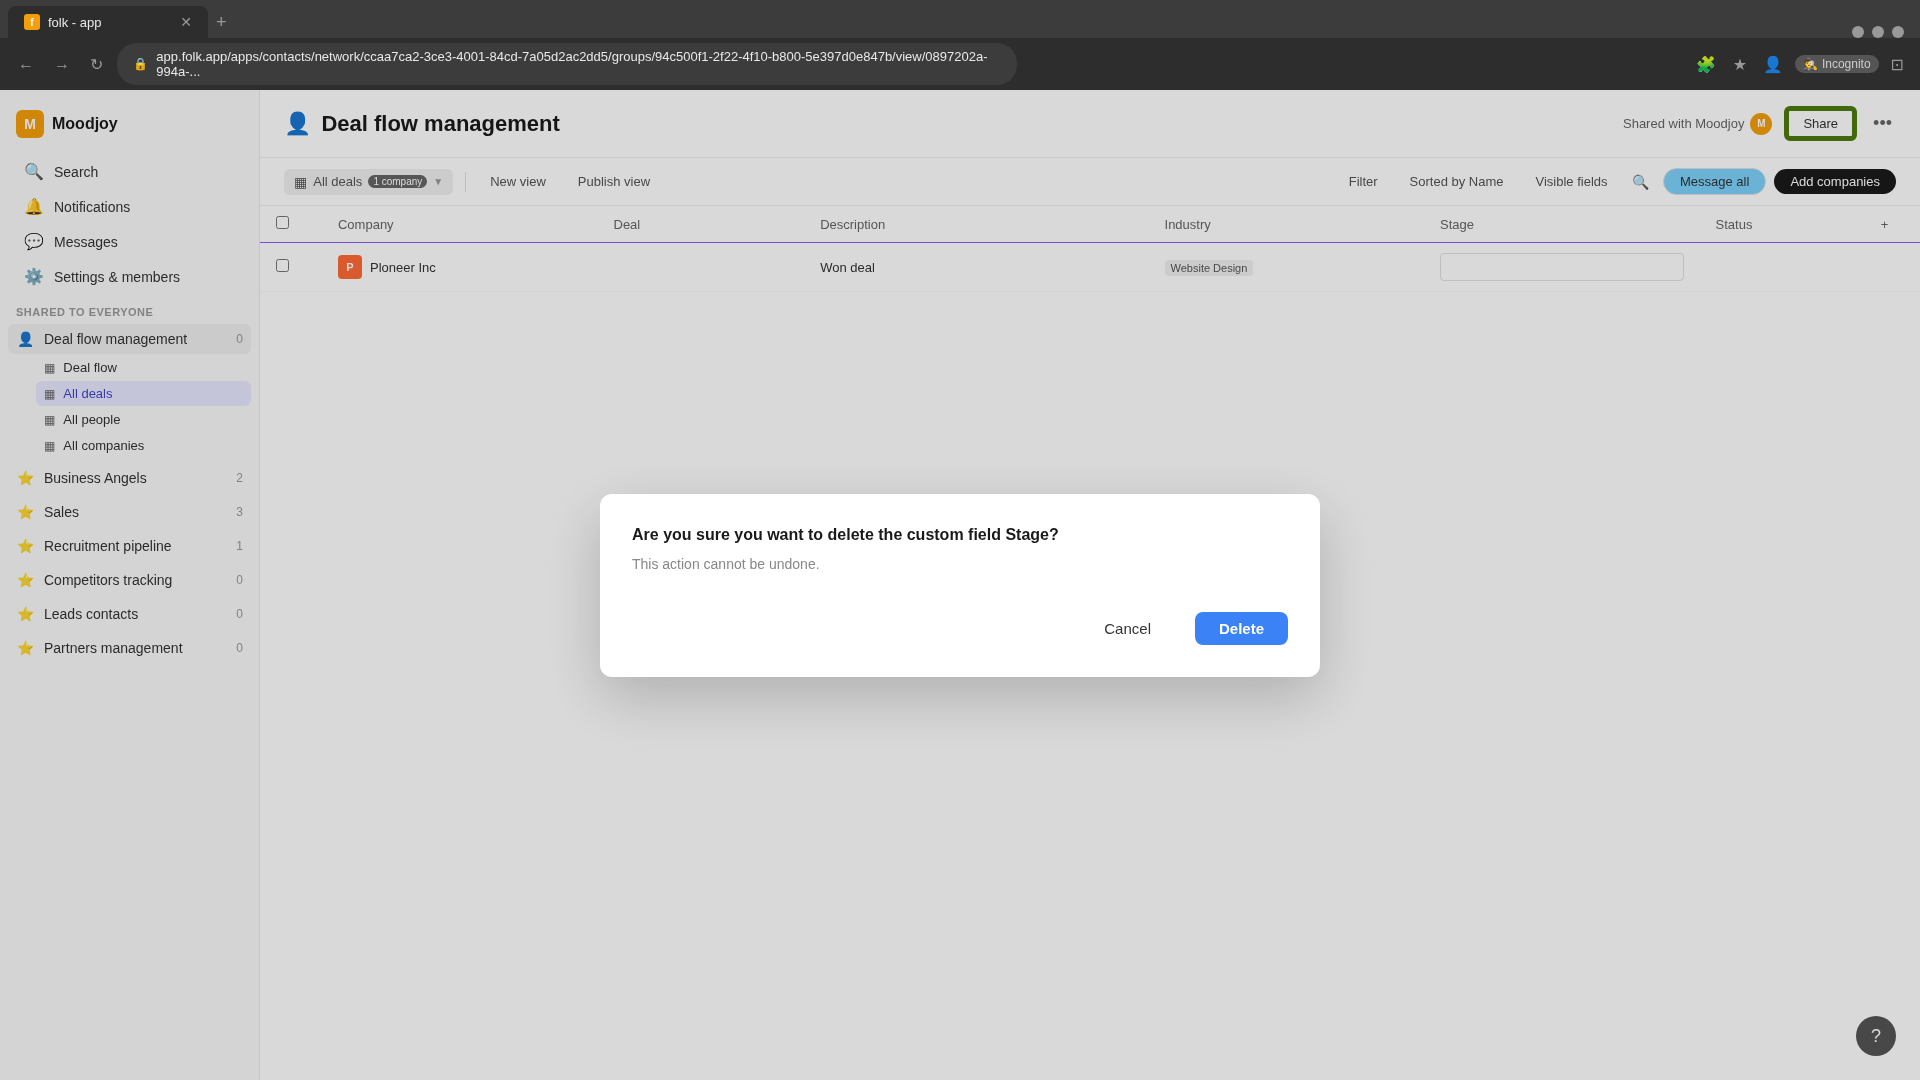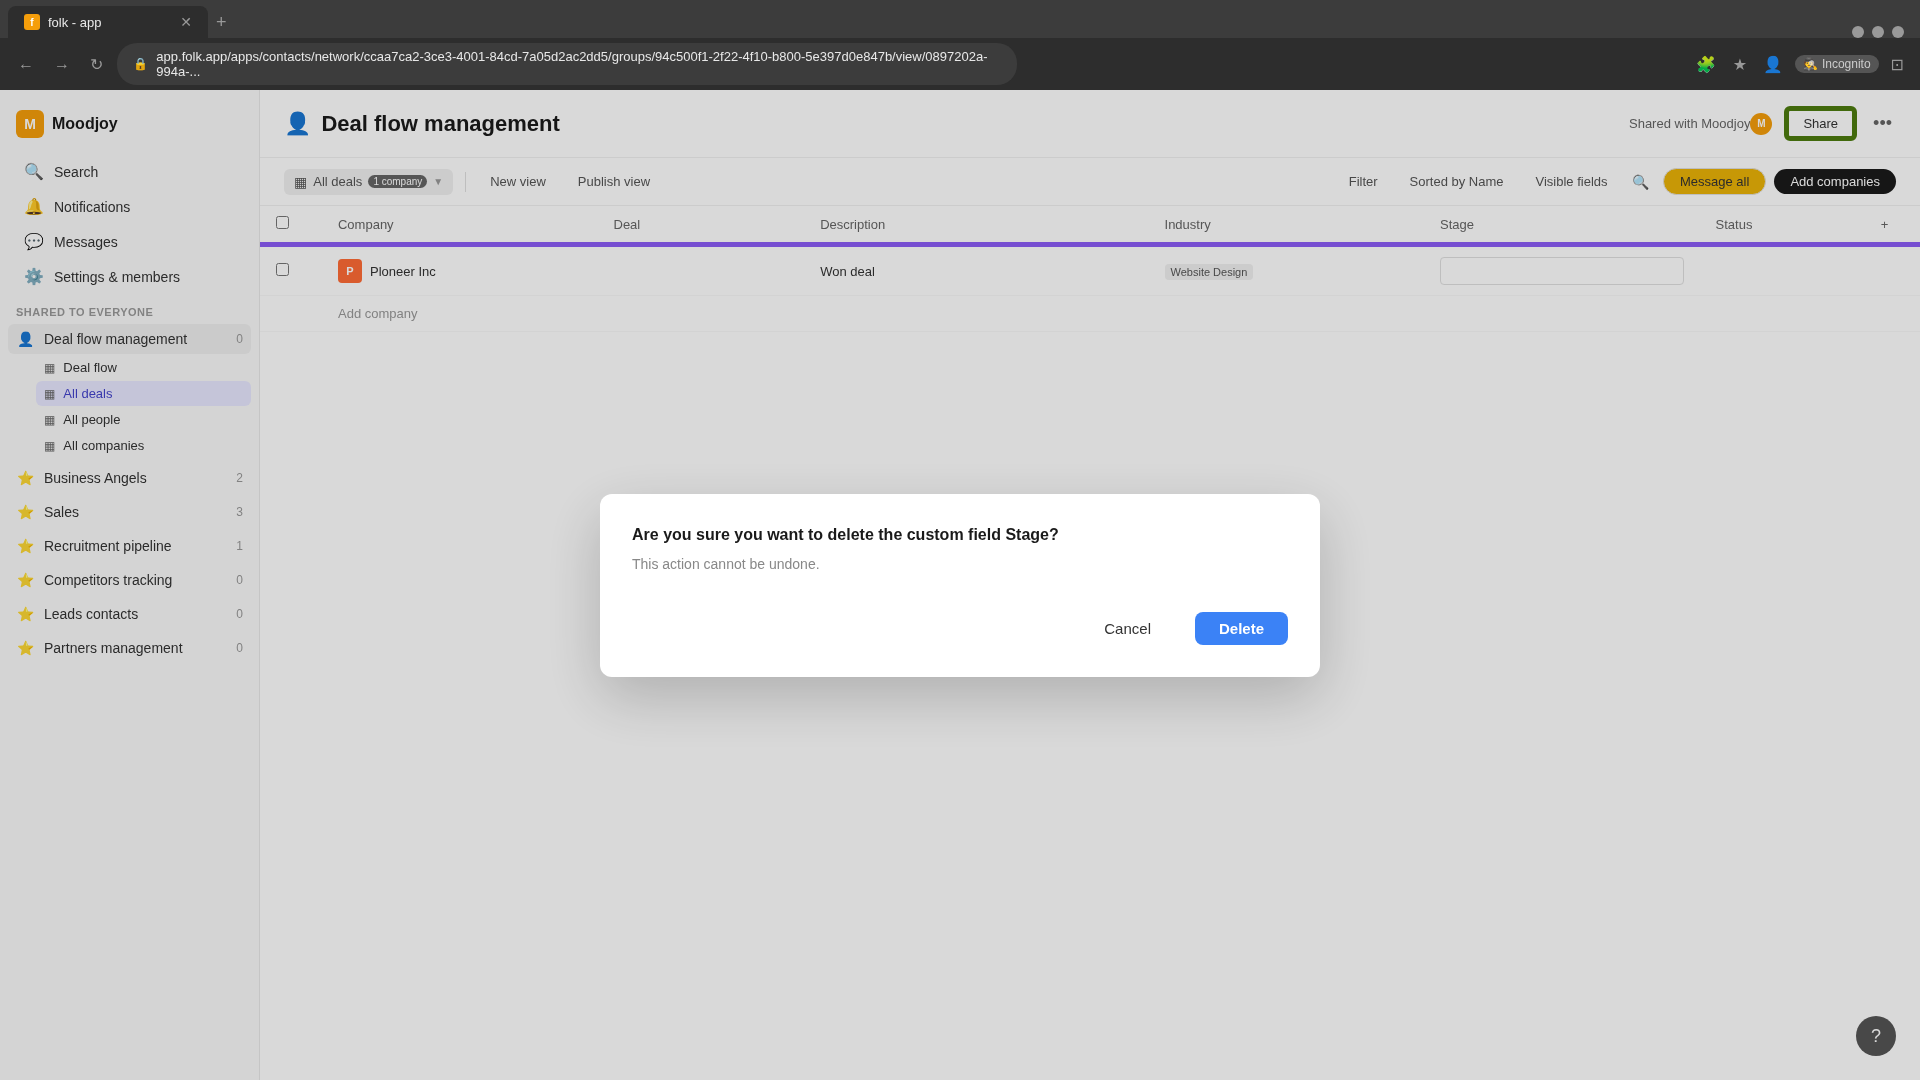--- a/index.html
+++ b/index.html
@@ -61,47 +61,47 @@
     .sidebar-private .private-label { font-size: 12px; color: #999; }
 
     
     .main-content { flex: 1; display: flex; flex-direction: column; background: #fff; overflow: hidden; }
 
     
     .page-header { display: flex; align-items: center; padding: 16px 24px; border-bottom: 1px solid #f0f0f0; }
     .page-header .page-icon { font-size: 22px; margin-right: 10px; }
     .page-header .page-title { font-size: 22px; font-weight: 700; color: #1a1a1a; }
     .page-header-right { margin-left: auto; display: flex; align-items: center; gap: 12px; }
-    .shared-with { display: flex; align-items: center; gap: 0; font-size: 13px; color: #666; }
+    .shared-with { display: flex; align-items: center; gap: 6px; font-size: 13px; color: #666; }
     .shared-avatar { width: 22px; height: 22px; background: #f59e0b; border-radius: 50%; display: flex; align-items: center; justify-content: center; font-size: 10px; color: white; font-weight: bold; }
     .share-btn { background: transparent; border: 5px solid #4d7c0f; border-radius: 6px; padding: 5px 14px; font-size: 13px; color: #333; cursor: pointer; }
     .more-btn { background: transparent; border: none; color: #666; font-size: 18px; cursor: pointer; padding: 4px; }
 
     
     .view-toolbar { display: flex; align-items: center; padding: 10px 24px; border-bottom: 1px solid #f0f0f0; gap: 8px; }
     .view-tab { display: flex; align-items: center; gap: 6px; padding: 5px 10px; border-radius: 6px; cursor: pointer; font-size: 13px; color: #555; }
     .view-tab.active { background: #f0f0f0; }
     .view-tab .tab-icon { font-size: 14px; }
     .view-tab .tab-badge { background: #666; color: white; font-size: 10px; padding: 1px 5px; border-radius: 10px; }
     .view-tab .chevron { font-size: 10px; color: #999; }
     .view-separator { width: 1px; height: 20px; background: #e0e0e0; margin: 0 4px; }
     .new-view-btn { padding: 5px 12px; border-radius: 6px; cursor: pointer; font-size: 13px; color: #555; background: transparent; border: none; }
     .publish-view-btn { padding: 5px 12px; border-radius: 6px; cursor: pointer; font-size: 13px; color: #555; background: transparent; border: none; }
     .toolbar-spacer { flex: 1; }
     .filter-btn { padding: 5px 12px; border-radius: 6px; cursor: pointer; font-size: 13px; color: #555; background: transparent; border: none; }
     .sorted-btn { padding: 5px 12px; border-radius: 6px; cursor: pointer; font-size: 13px; color: #555; background: transparent; border: none; }
     .visible-fields-btn { padding: 5px 12px; border-radius: 6px; cursor: pointer; font-size: 13px; color: #555; background: transparent; border: none; }
     .search-icon-btn { padding: 5px; border-radius: 6px; cursor: pointer; font-size: 14px; color: #555; background: transparent; border: none; }
-    .message-all-btn { padding: 5px 16px; background: #eab308; border: 1px solid #e0e0e0; border-radius: 20px; font-size: 13px; color: #333; cursor: pointer; }
+    .message-all-btn { padding: 5px 16px; background: #7dd3fc; border: 1px solid #e0e0e0; border-radius: 20px; font-size: 13px; color: #333; cursor: pointer; }
     .add-companies-btn { padding: 5px 16px; background: #1a1a1a; border: none; border-radius: 20px; font-size: 13px; color: white; cursor: pointer; }
 
     
     .table-container { flex: 1; overflow: auto; }
     .data-table { width: 100%; border-collapse: collapse; }
-    .data-table th { text-align: left; padding: 10px 16px; font-size: 13px; font-weight: 500; color: #666; border-bottom: 5px solid #8b5cf6; white-space: nowrap; }
+    .data-table th { text-align: left; padding: 10px 16px; font-size: 13px; font-weight: 500; color: #666; border-bottom: 1px solid #8b5cf6; white-space: nowrap; }
     .data-table td { padding: 10px 16px; font-size: 13px; color: #333; border-bottom: 1px solid #f8f8f8; }
     .company-cell { display: flex; align-items: center; gap: 8px; }
     .company-initial { width: 24px; height: 24px; background: #ff6b35; border-radius: 4px; display: flex; align-items: center; justify-content: center; font-size: 11px; color: white; font-weight: bold; }
     .stage-cell { border: 1px solid #e0e0e0; border-radius: 4px; min-width: 120px; height: 28px; }
     .add-company-row td { color: #999; font-size: 13px; cursor: pointer; }
 
     .col-checkbox { width: 40px; }
     .col-company { width: 200px; }
     .col-urls { width: 150px; }
     .col-description { width: 250px; }
@@ -332,24 +332,20 @@
             <td>Won deal</td>
             <td>
               <span class="tag-badge">Website Design</span>
             </td>
             <td>
               <div class="stage-cell"></div>
             </td>
             <td></td>
             <td></td>
           </tr>
-          <tr class="add-company-row">
-            <td></td>
-            <td colspan="7">Add company</td>
-          </tr>
         </tbody>
       </table>
     </div>
 
   </div>
 </div>
 
 <div class="modal-overlay">
   <div class="modal">
     <div class="modal-title">Are you sure you want to delete the custom field Stage?</div>

